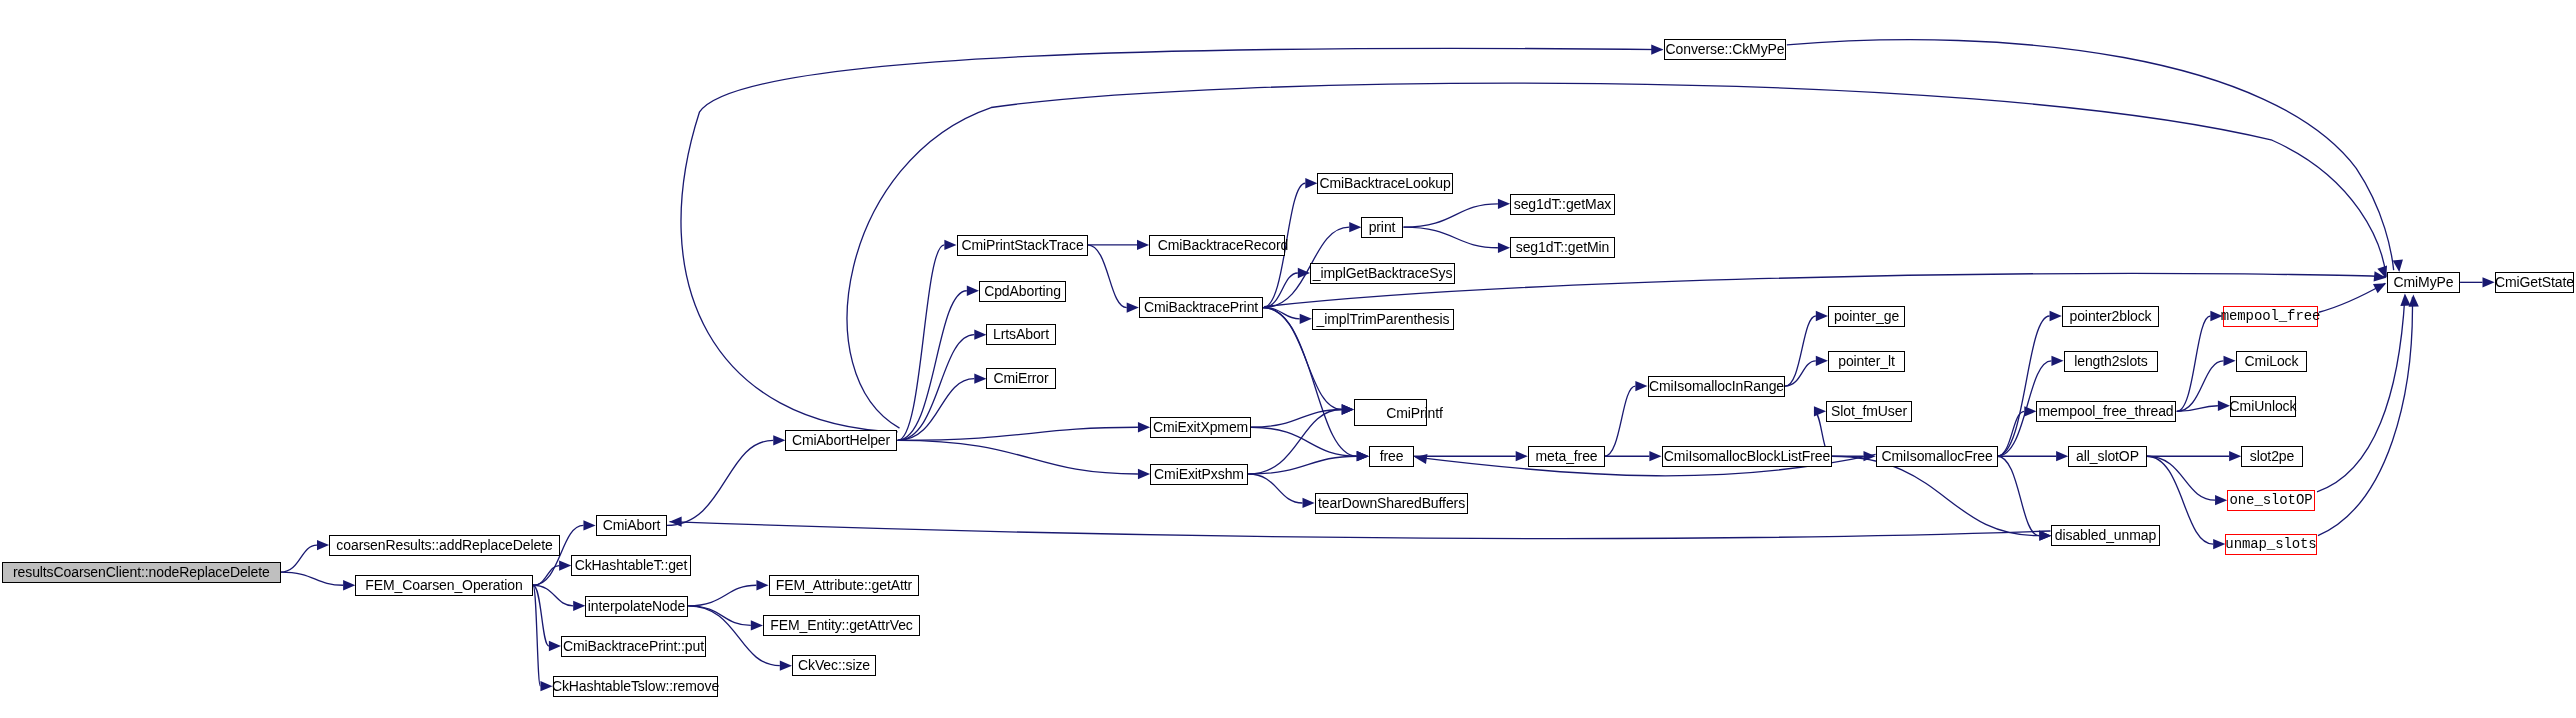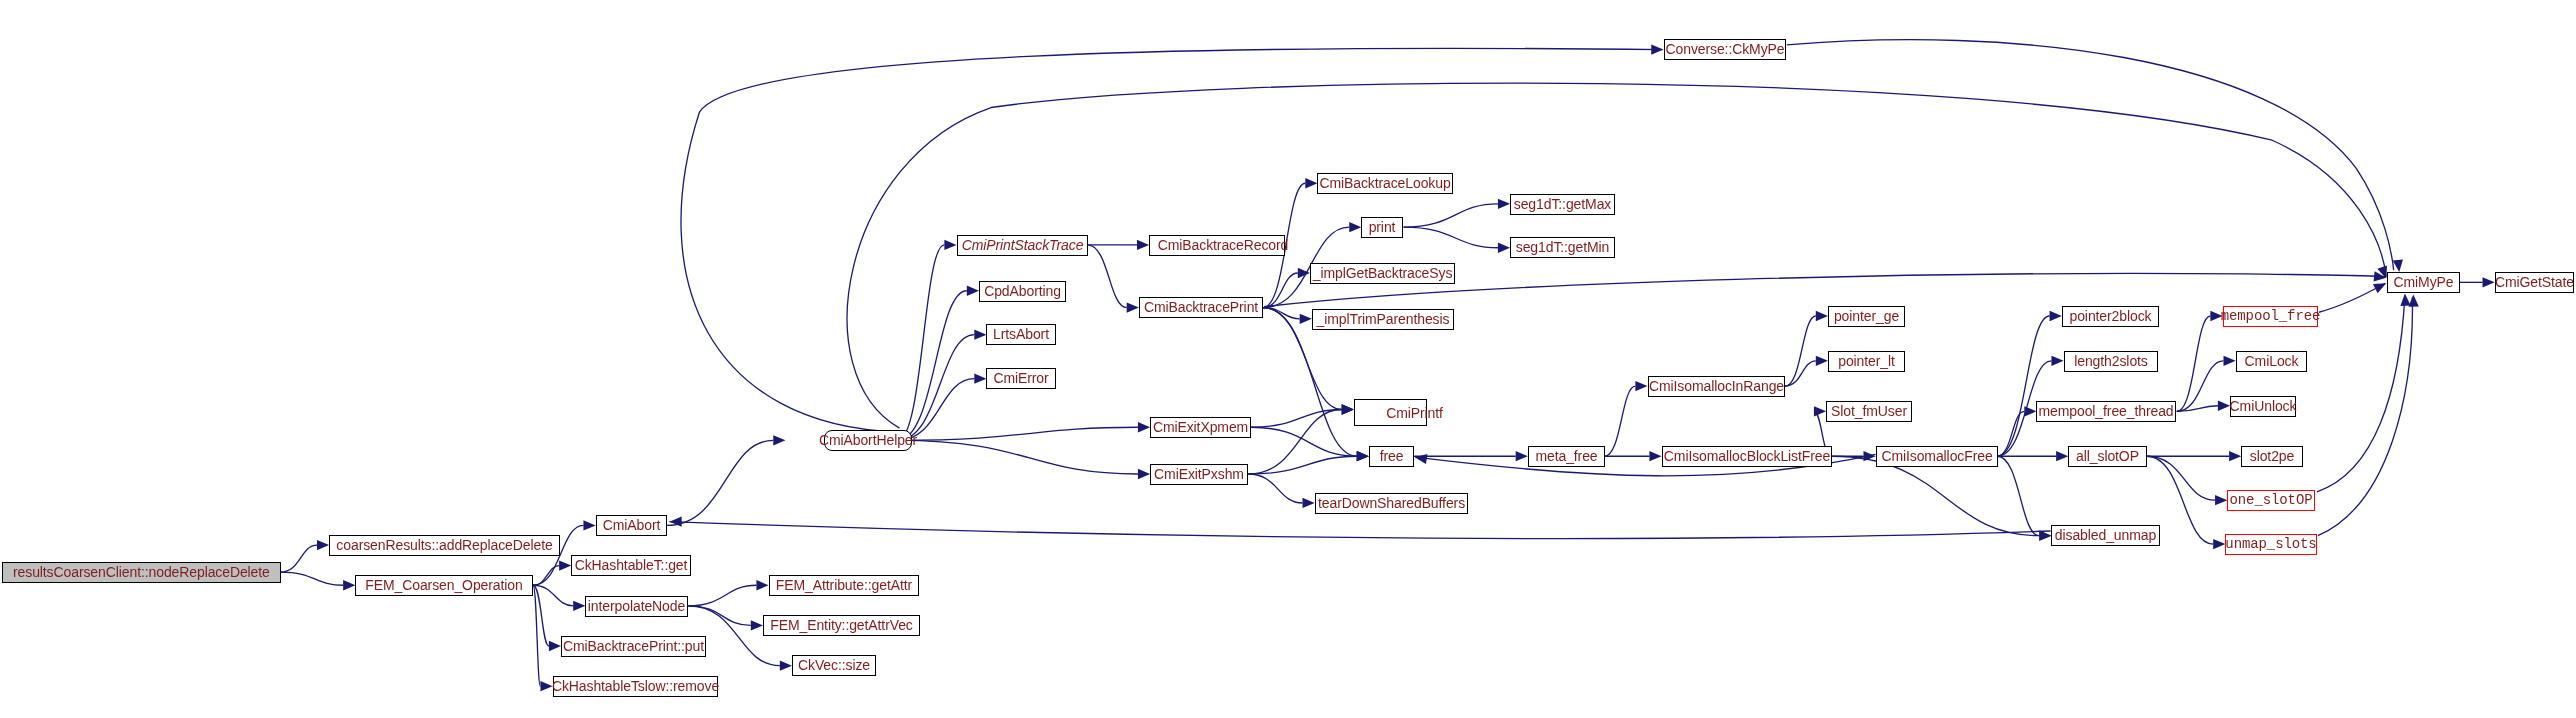--- a/index.html
+++ b/index.html
@@ -28,21 +28,21 @@
   }
   .arrow-head {
     fill: #191970;
     stroke: none;
   }
   .node-box {
     position: absolute;
     box-sizing: border-box;
     border: 0.9px solid #000000;
     background: #ffffff;
-    color: #7f1d1d;
+    color: #000000;
     display: flex;
     align-items: center;
     justify-content: center;
     white-space: nowrap;
     font-family: "Liberation Sans", sans-serif;
     font-size: 14px;
     line-height: 1;
     letter-spacing: -0.1px;
   }
   .node-box.focus {
@@ -217,24 +217,24 @@
       </div>
       <div class="node-box" style="left: 769px; top: 575px; width: 150px; height: 20.6px;">
         <span class="node-label">FEM_Attribute::getAttr</span>
       </div>
       <div class="node-box" style="left: 763px; top: 615px; width: 157px; height: 20.6px;">
         <span class="node-label">FEM_Entity::getAttrVec</span>
       </div>
       <div class="node-box" style="left: 792px; top: 655px; width: 84px; height: 20.6px;">
         <span class="node-label">CkVec::size</span>
       </div>
-      <div class="node-box" style="left: 824px; top: 430px; width: 88px; height: 20.6px; border-radius: 8px;">
+      <div class="node-box" style="left: 785px; top: 430px; width: 112px; height: 20.6px;">
         <span class="node-label">CmiAbortHelper</span>
       </div>
-      <div class="node-box" style="left: 957px; top: 235px; width: 131px; height: 20.6px; font-style: italic;">
+      <div class="node-box" style="left: 957px; top: 235px; width: 131px; height: 20.6px;">
         <span class="node-label">CmiPrintStackTrace</span>
       </div>
       <div class="node-box" style="left: 979px; top: 281px; width: 87px; height: 20.6px;">
         <span class="node-label">CpdAborting</span>
       </div>
       <div class="node-box" style="left: 986px; top: 324px; width: 70px; height: 20.6px;">
         <span class="node-label">LrtsAbort</span>
       </div>
       <div class="node-box" style="left: 986px; top: 368px; width: 70px; height: 20.6px;">
         <span class="node-label">CmiError</span>

